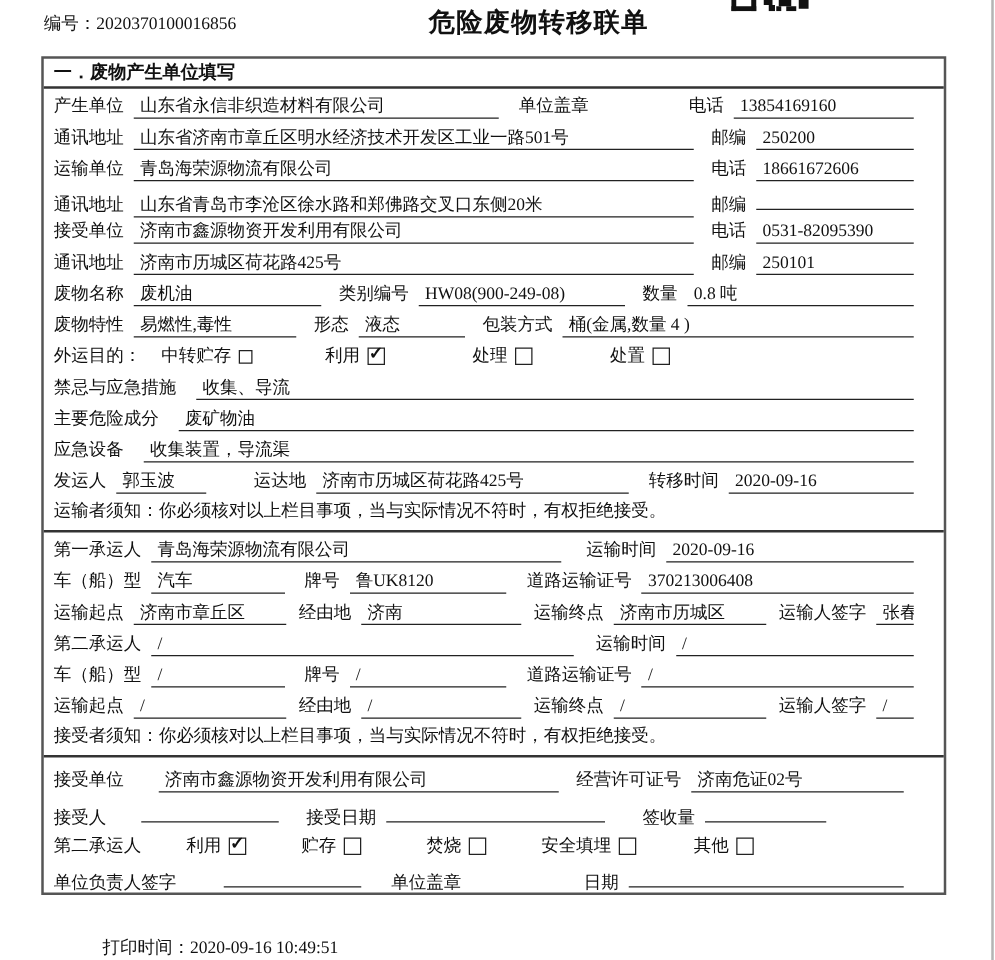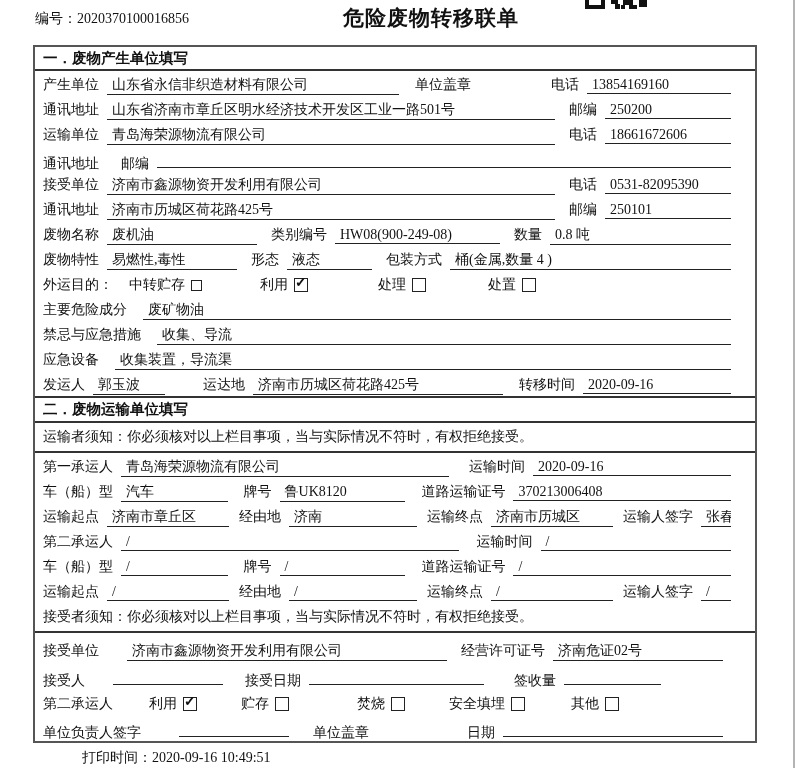--- a/index.html
+++ b/index.html
@@ -80,20 +80,21 @@
 
     <div class="row">
       <span class="lab">运输单位</span>
       <span class="val" style="width:448px">青岛海荣源物流有限公司</span>
       <span class="lab" style="margin-left:14px">电话</span>
       <span class="val grow">18661672606</span>
     </div>
 
     <div class="row">
       <span class="lab">通讯地址</span>
+      <span class="val" style="width:448px">山东省青岛市李沧区徐水路和郑佛路交叉口东侧20米</span>
       <span class="lab" style="margin-left:14px">邮编</span>
       <span class="val grow"></span>
     </div>
 
     <div class="row">
       <span class="lab">接受单位</span>
       <span class="val" style="width:448px">济南市鑫源物资开发利用有限公司</span>
       <span class="lab" style="margin-left:14px">电话</span>
       <span class="val grow">0531-82095390</span>
     </div>
@@ -137,46 +138,45 @@
         <span>处理</span>
         <span class="cb"></span>
       </span>
       <span class="opt" style="margin-left:62px">
         <span>处置</span>
         <span class="cb"></span>
       </span>
     </div>
 
     <div class="row">
+      <span class="lab">禁忌与应急措施</span>
+      <span class="val grow" style="margin-left:8px">收集、导流</span>
+    </div>
+
+    <div class="row">
       <span class="lab">主要危险成分</span>
       <span class="val grow" style="margin-left:8px">废矿物油</span>
-    </div>
-
-    <div class="row">
-      <span class="lab">禁忌与应急措施</span>
-      <span class="val grow" style="margin-left:8px">收集、导流</span>
     </div>
 
     <div class="row">
       <span class="lab">应急设备</span>
       <span class="val grow" style="margin-left:8px">收集装置，导流渠</span>
     </div>
 
     <div class="row">
       <span class="lab">发运人</span>
       <span class="val ctr" style="width:72px">郭玉波</span>
       <span class="lab" style="margin-left:38px">运达地</span>
       <span class="val" style="width:250px">济南市历城区荷花路425号</span>
       <span class="lab" style="margin-left:16px">转移时间</span>
       <span class="val grow">2020-09-16</span>
     </div>
   </div>
 
   <div class="sec2">
-    <div class="sec-h">二．废物运输单位填写</div>
     <div class="notice">运输者须知：你必须核对以上栏目事项，当与实际情况不符时，有权拒绝接受。</div>
 
     <div class="row">
       <span class="lab">第一承运人</span>
       <span class="val" style="width:340px">青岛海荣源物流有限公司</span>
       <span class="lab" style="margin-left:20px">运输时间</span>
       <span class="val" style="width:205px">2020-09-16</span>
     </div>
 
     <div class="row">
@@ -249,21 +249,21 @@
     <div class="row">
       <span class="lab">第二承运人</span>
       <span class="opt" style="margin-left:28px">
         <span>利用</span>
         <span class="cb checked"></span>
       </span>
       <span class="opt" style="margin-left:44px">
         <span>贮存</span>
         <span class="cb"></span>
       </span>
-      <span class="opt" style="margin-left:68px">
+      <span class="opt" style="margin-left:52px">
         <span>焚烧</span>
         <span class="cb"></span>
       </span>
       <span class="opt" style="margin-left:44px">
         <span>安全填埋</span>
         <span class="cb"></span>
       </span>
       <span class="opt" style="margin-left:46px">
         <span>其他</span>
         <span class="cb"></span>

